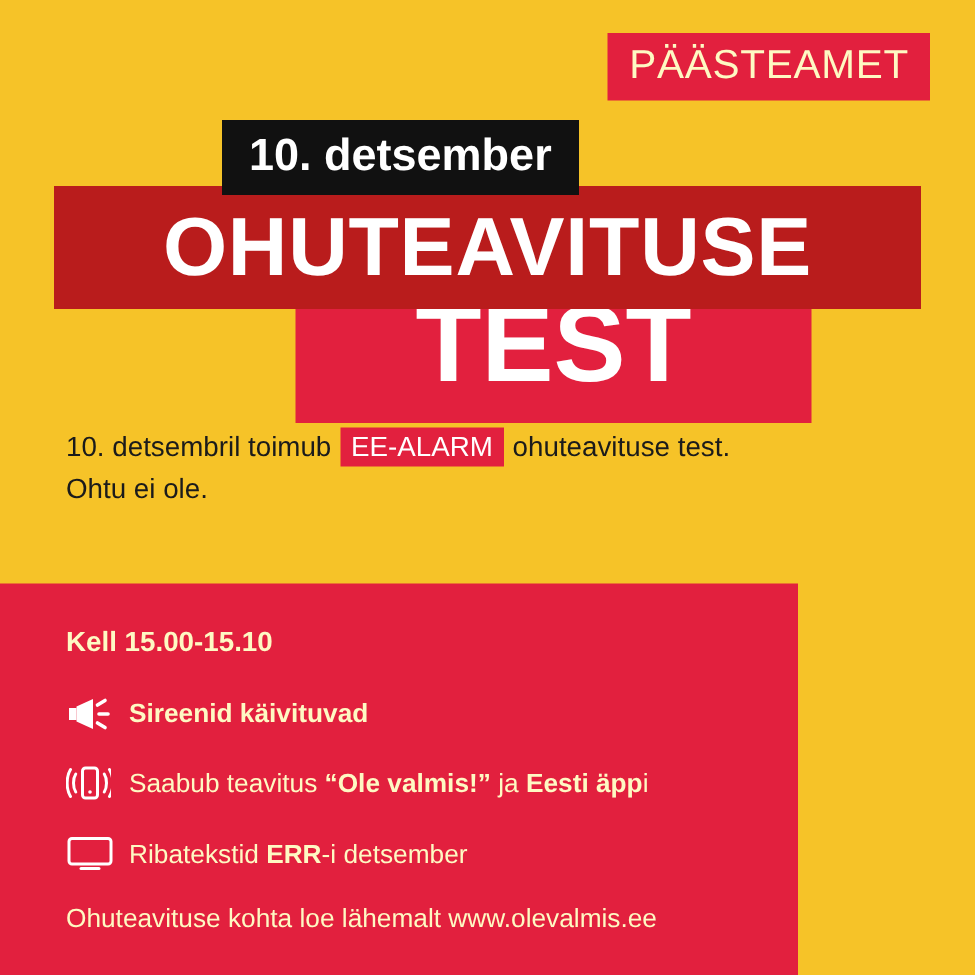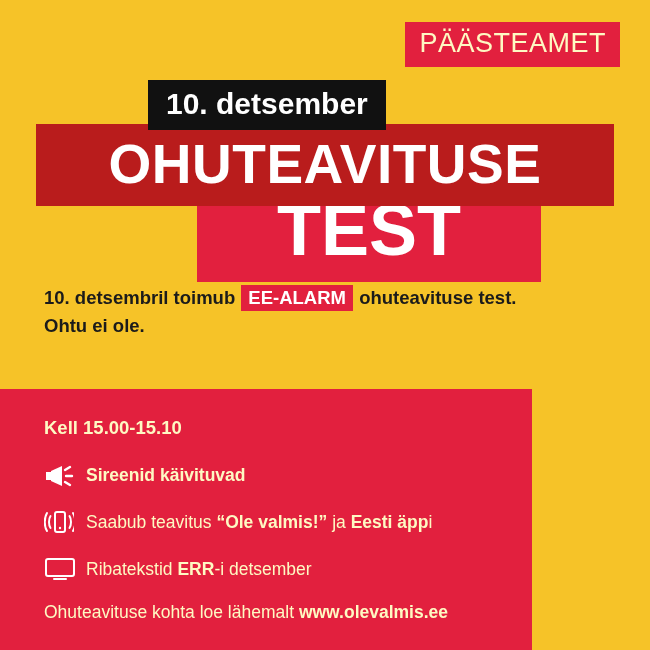--- a/index.html
+++ b/index.html
@@ -88,21 +88,21 @@
     z-index: 1;
     margin-left: 17px;
   }
 
   .intro {
     position: absolute;
     top: 284px;
     left: 44px;
     right: 30px;
     color: #1b1b1b;
-    font-weight: bold;
+    font-weight: normal;
     font-size: 18.5px;
     line-height: 1.52;
   }
   .intro .hl {
     background: #e2203e;
     color: #ffffff;
     padding: 2px 7px 3px 7px;
     margin: 0 1px;
   }
 
@@ -147,21 +147,21 @@
   }
   .item-text b {
     font-weight: bold;
   }
 
   .footer-line {
     margin-top: 6px;
     font-size: 17.5px;
   }
   .footer-line b {
-    font-weight: bold;
+    font-weight: normal;
     margin-top: 46px;
   }
 
   svg { display: block; }
 </style>
 </head>
 <body>
 
 <div class="poster">
 

